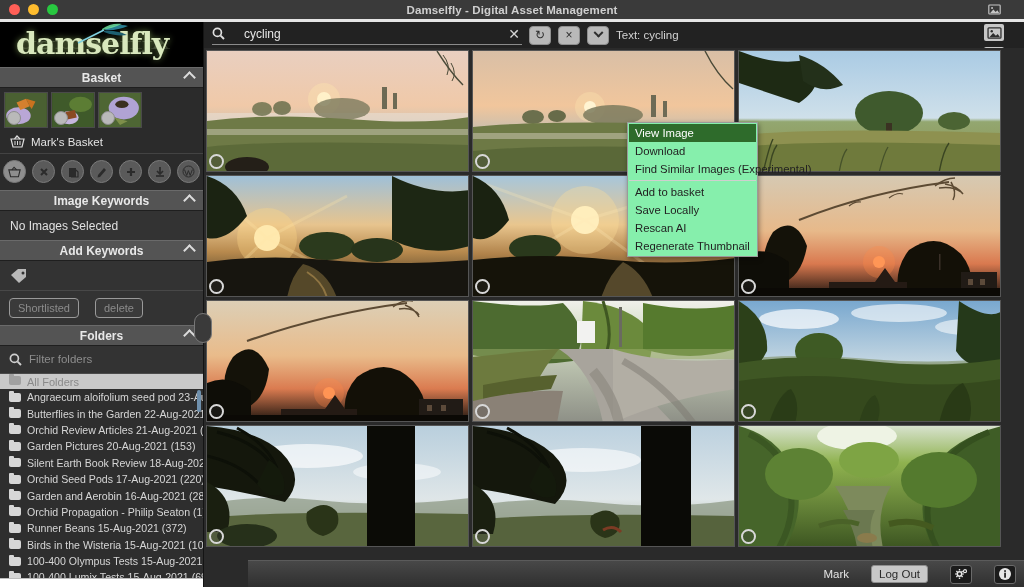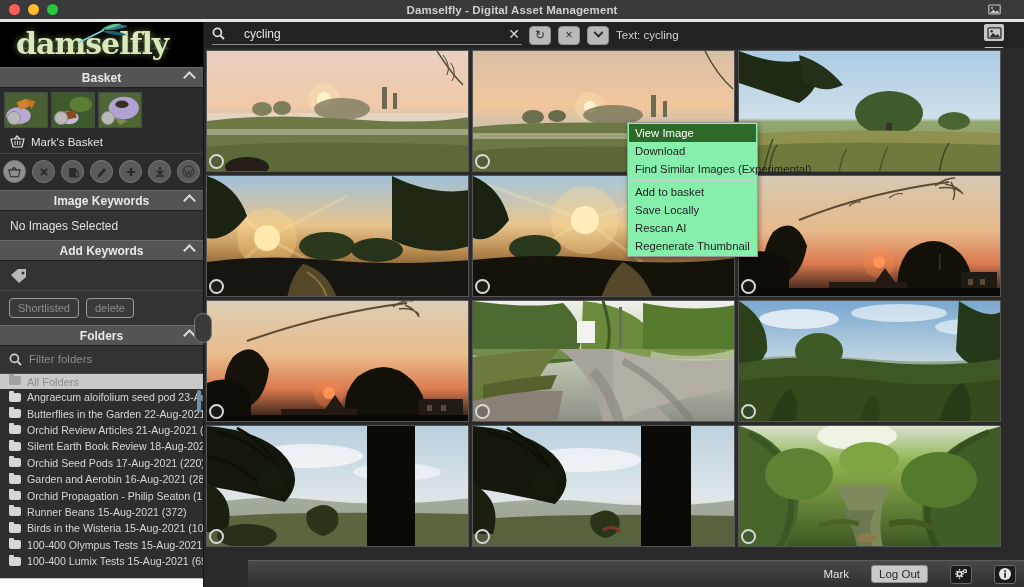--- a/index.html
+++ b/index.html
@@ -91,21 +91,21 @@
     color: #2b2b2b;
   }
   .cbtn.active { background: #8e8e8e; }
 
   .kw-body {
     background: #333; color: #e0e0e0; font-size: 12px;
     padding: 8px 10px; height: 29px;
   }
   .addkw-body { background: #333; }
   .tag-row { padding: 7px 10px 6px 10px; border-bottom: 1px solid #484848; }
-  .chips { display: flex; gap: 7px; padding: 7px 0 7px 9px; }
+  .chips { display: flex; gap: 16px; padding: 7px 0 7px 9px; }
   .chip {
     border: 1px solid #9a9a9a; border-radius: 4px; color: #8b8b8b;
     font-size: 11px; padding: 3px 8px; background: #3a3a3a;
   }
 
   .folders-filter {
     display: flex; align-items: flex-start; gap: 7px;
     padding: 7px 9px; background: #333; border-bottom: 1px solid #4a4a4a;
   }
   .folders-filter input {
@@ -378,20 +378,24 @@
             <span class="folder-ico"></span>
             <span>Angraecum aloifolium seed pod 23-Aug-20...</span>
           </div>
           <div class="folder-row">
             <span class="folder-ico"></span>
             <span>Butterflies in the Garden 22-Aug-2021 (135)</span>
           </div>
           <div class="folder-row">
             <span class="folder-ico"></span>
             <span>Orchid Review Articles 21-Aug-2021 (52)</span>
+          </div>
+          <div class="folder-row">
+            <span class="folder-ico"></span>
+            <span>Garden Pictures 20-Aug-2021 (153)</span>
           </div>
           <div class="folder-row">
             <span class="folder-ico"></span>
             <span>Silent Earth Book Review 18-Aug-2021 (52)</span>
           </div>
           <div class="folder-row">
             <span class="folder-ico"></span>
             <span>Orchid Seed Pods 17-Aug-2021 (220)</span>
           </div>
           <div class="folder-row">

